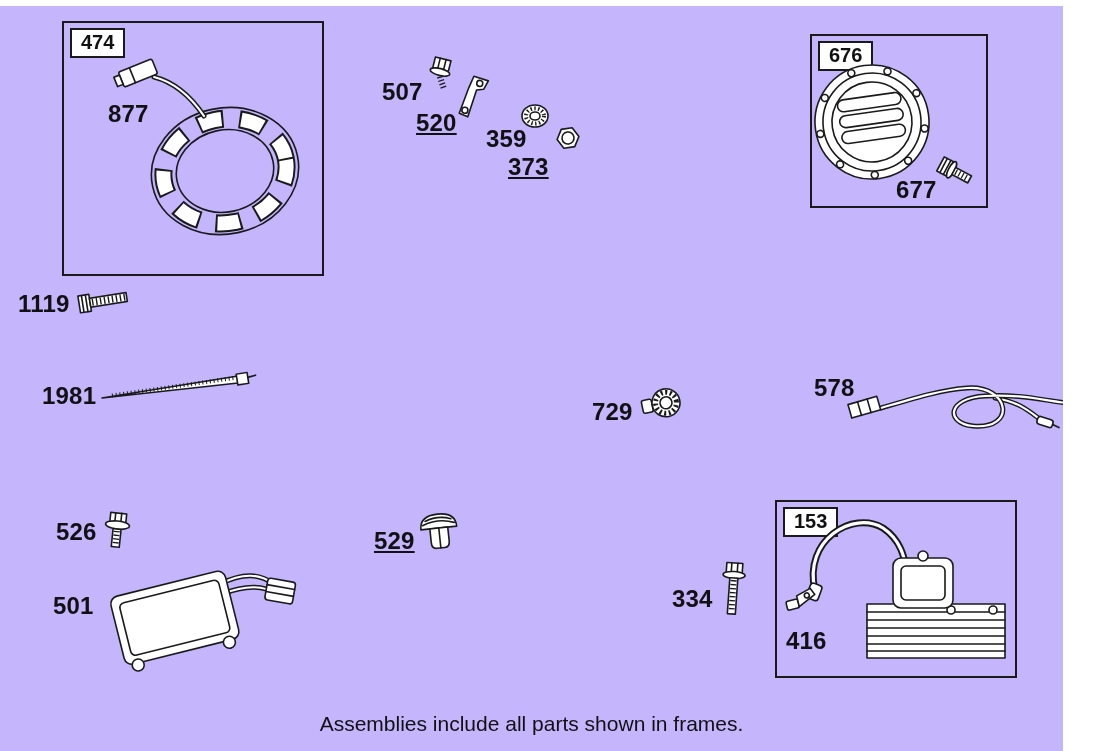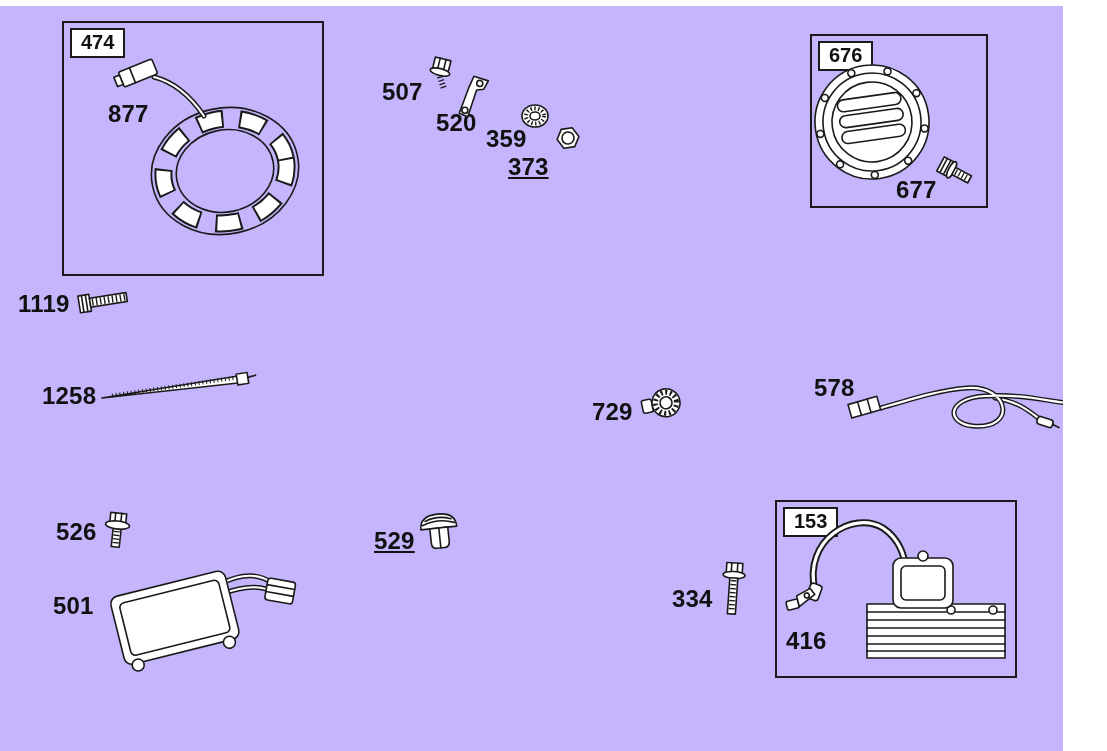--- a/index.html
+++ b/index.html
@@ -53,21 +53,21 @@
   <svg style="left:424px; top:50px;" width="42" height="38">
     <g transform="rotate(14 18 16)">
       <rect class="ln wh" x="8" y="3" width="16" height="11"></rect>
       <line class="ln" x1="13" y1="3" x2="13" y2="14"></line>
       <line class="ln" x1="19" y1="3" x2="19" y2="14"></line>
       <ellipse class="ln wh" cx="16" cy="16.5" rx="10" ry="3.5"></ellipse>
       <line x1="17" y1="21" x2="24" y2="32" style="stroke:#1a1a1a; stroke-width:6; stroke-dasharray:1.3 2.2; fill:none;"></line>
     </g>
   </svg>
 
-  <div class="part-label" style="left:436px; top:103px;">520</div>
+  <div class="part-label" style="left:416px; top:103px;text-decoration:underline;">520</div>
   <svg style="left:458px; top:68px;" width="36" height="50">
     <g transform="rotate(10 18 25)">
       <path class="ln wh" d="M12,3 L27,5 L24,14 L17,16 L13,44 L4,42 L9,15 Z"></path>
       <circle class="ln" cx="19" cy="9" r="3"></circle>
       <circle class="ln" cx="9" cy="38" r="3"></circle>
     </g>
   </svg>
 
   <div class="part-label" style="left:486px; top:119px;">359</div>
   <svg style="left:518px; top:96px;" width="34" height="30">
@@ -122,21 +122,21 @@
   <svg style="left:76px; top:280px;" width="56" height="30">
     <g transform="rotate(-9 28 15)">
       <rect class="ln wh" x="3" y="6" width="11" height="17"></rect>
       <line class="ln" x1="6.5" y1="6" x2="6.5" y2="23"></line>
       <line class="ln" x1="10.5" y1="6" x2="10.5" y2="23"></line>
       <rect class="ln wh" x="14" y="10" width="37" height="9"></rect>
       <line x1="16" y1="14.5" x2="50" y2="14.5" style="stroke:#1a1a1a; stroke-width:7; stroke-dasharray:1.4 2.6; fill:none;"></line>
     </g>
   </svg>
 
-  <div class="part-label" style="left:42px; top:376px;">1258</div>
+  <div class="part-label" style="left:42px; top:376px;">1981</div>
   <svg style="left:98px; top:358px;" width="164" height="44">
     <polygon class="ln wh" points="4,34 140,12 140,19"></polygon>
     <line x1="14" y1="31.5" x2="136" y2="14" style="stroke:#1a1a1a; stroke-width:4; stroke-dasharray:1 2.8; fill:none;"></line>
     <g transform="rotate(-9 146 15)">
       <rect class="ln wh" x="139" y="9" width="11" height="11"></rect>
       <line class="ln" x1="150" y1="14" x2="158" y2="13"></line>
     </g>
   </svg>
 
   <div class="part-label" style="left:592px; top:392px;">729</div>
@@ -247,14 +247,15 @@
   </svg>
   <div class="part-label" style="left:786px; top:621px;">416</div>
   <svg style="left:784px; top:580px;" width="36" height="32">
     <g transform="rotate(-14 17 15)">
       <rect class="ln wh" x="2" y="12" width="12" height="9" rx="2"></rect>
       <polygon class="ln wh" points="14,9 29,5 32,12 14,20"></polygon>
       <circle class="ln" cx="24" cy="11" r="2.5"></circle>
     </g>
   </svg>
 
+  <div class="caption" style="top:706px;">Assemblies include all parts shown in frames.</div>
 
 </div>
 
 </body></html>

